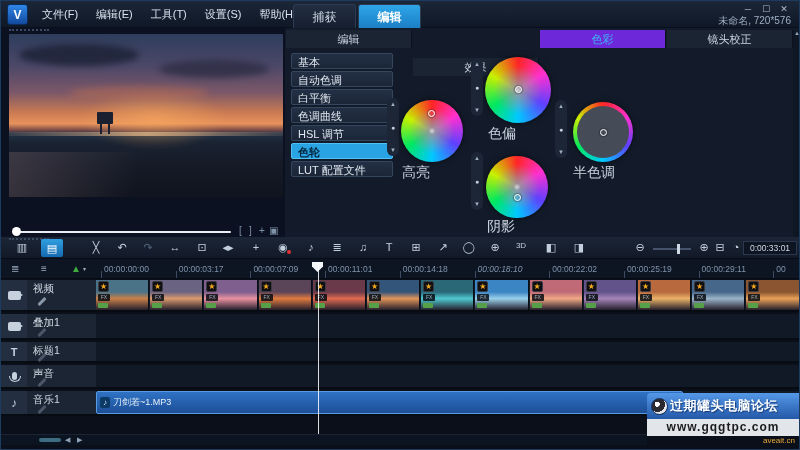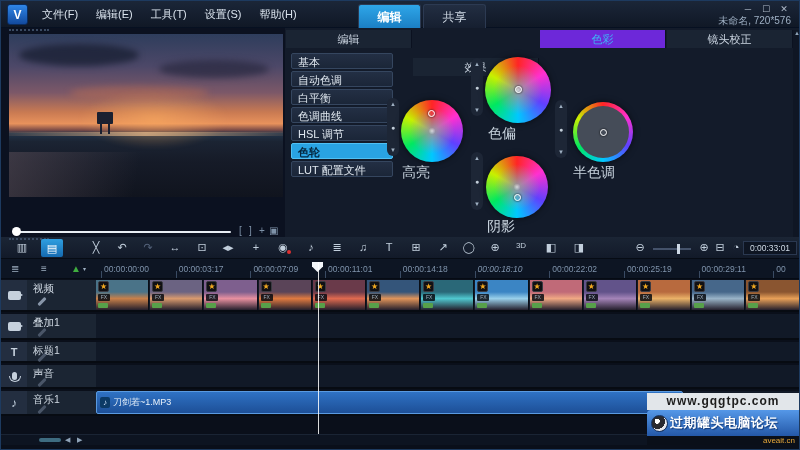--- a/index.html
+++ b/index.html
@@ -132,22 +132,22 @@
 
   <div id="topbar" class="abs">
     <div id="logo" class="abs">V</div>
     <div class="abs" style="left:32px;top:0;display:flex;">
       <span class="menu-item">文件(F)</span>
       <span class="menu-item">编辑(E)</span>
       <span class="menu-item">工具(T)</span>
       <span class="menu-item">设置(S)</span>
       <span class="menu-item">帮助(H)</span>
     </div>
+    <div class="abs mode-tab" style="left:292px;">捕获</div>
     <div class="abs mode-tab active" style="left:357px;">编辑</div>
-    <div class="abs mode-tab" style="left:422px;">共享</div>
     <div class="abs winbtn" style="right:44px;">─</div>
     <div class="abs winbtn" style="right:26px;">☐</div>
     <div class="abs winbtn" style="right:8px;">✕</div>
     <div id="wintitle" class="abs">未命名, 720*576</div>
   </div>
 
   <div id="preview" class="abs">
     <div class="abs grip" style="left:8px;top:1px;"></div>
     <div id="photo" class="abs">
       <div id="sunglow" class="abs"></div>
@@ -384,25 +384,25 @@
       <span>刀剑若~1.MP3</span>
     </div>
   </div>
 
   <div id="hscroll" class="abs"></div>
   <div id="hthumb" class="abs"></div>
   <span class="abs hsarrow" style="left:64px;">◀</span>
   <span class="abs hsarrow" style="left:76px;">▶</span>
 
   <div id="wmk" class="abs">
-    <div id="wmk-bar2">www.gqgtpc.com</div>
     <div id="wmk-bar1">
       <span id="wmk-logo"></span>
       <span id="wmk-name">过期罐头电脑论坛</span>
     </div>
+    <div id="wmk-bar2">www.gqgtpc.com</div>
     <div id="wmk-small">aveait.cn</div>
   </div>
 
 <span class="abs tbico" style="left: 10px;">▥</span>
     <span class="abs tbico active" style="left: 40px;">▤</span>
     <span class="abs tbico" style="left: 84px;">╳</span>
     <span class="abs tbico" style="left: 110px;">↶</span>
     <span class="abs tbico dim" style="left: 136px;">↷</span>
     <span class="abs tbico" style="left: 163px;">↔</span>
     <span class="abs tbico" style="left: 190px;">⊡</span>

